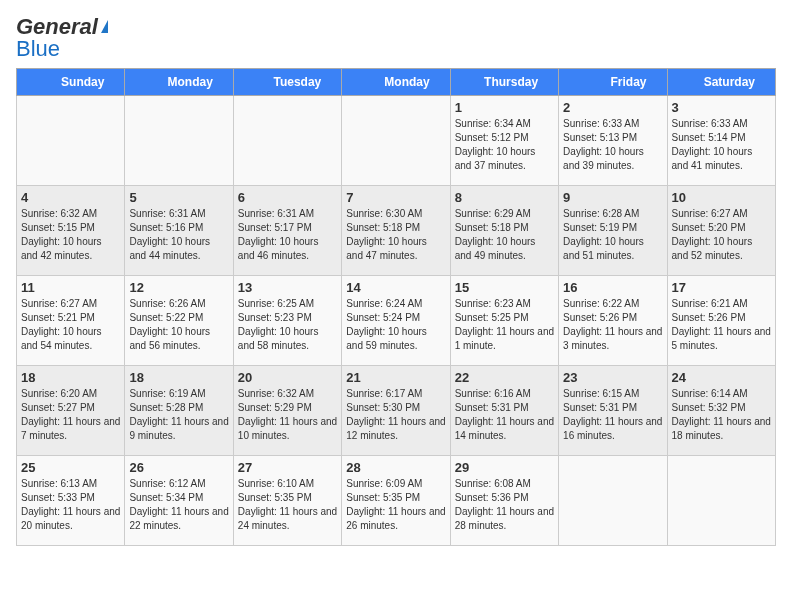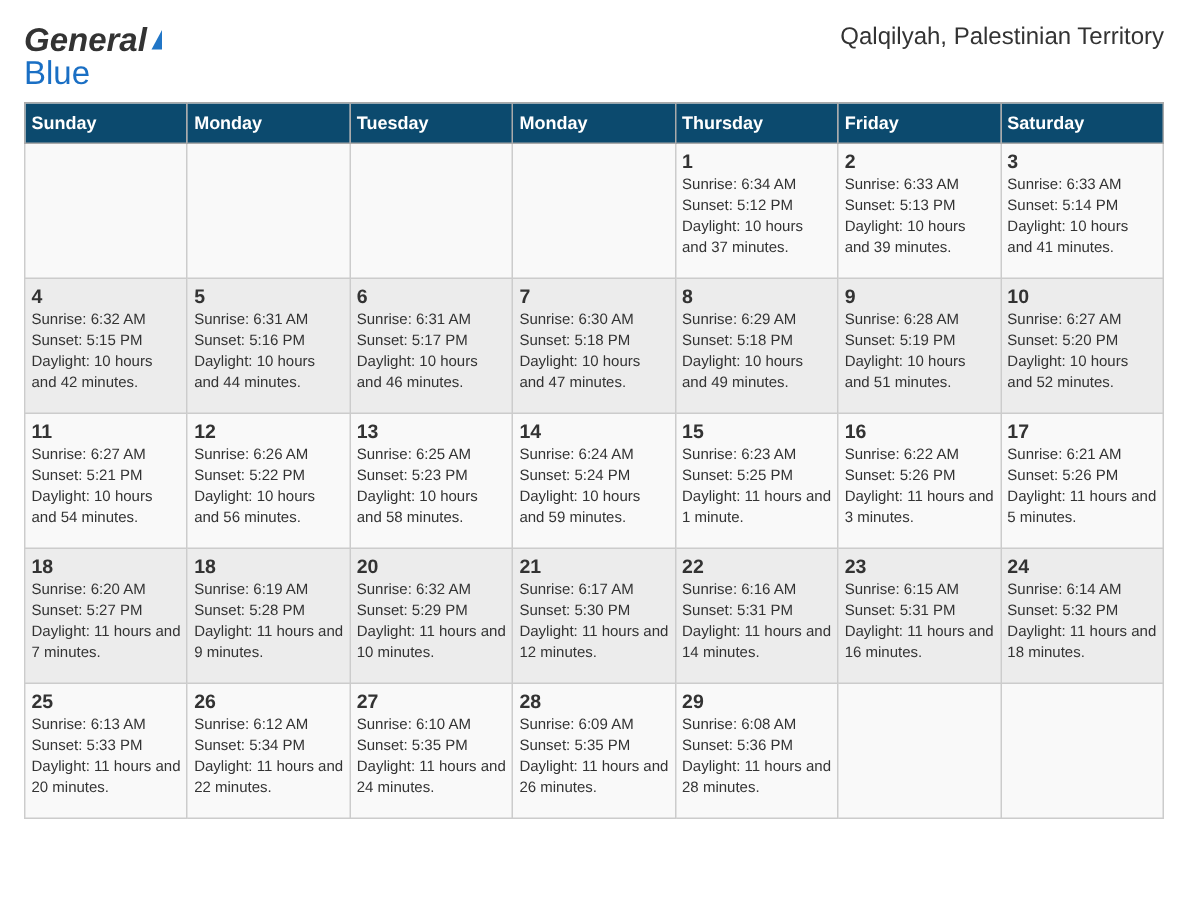--- a/index.html
+++ b/index.html
@@ -44,26 +44,26 @@
     .location-title {
       font-size: 16px;
       color: #333;
     }
     .calendar-table {
       width: 100%;
       border-collapse: collapse;
       table-layout: fixed;
     }
     .calendar-table thead th {
-      background-color: #0c4a6e;
+      background-color: #3b82f6;
       color: #fff;
       font-size: 12px;
       font-weight: bold;
-      padding: 6px 4px;
-      text-align: left;
+      padding: 6px 20px;
+      text-align: right;
       border: 1px solid #aaa;
     }
     .calendar-table tbody td {
       vertical-align: top;
       border: 1px solid #ccc;
       padding: 4px 4px;
       font-size: 10.5px;
       color: #333;
       height: 90px;
     }
@@ -89,21 +89,20 @@
 
 <div class="header-area">
   <div class="logo">
     <div style="display:flex;align-items:center;font-style:italic;">
       <span class="logo-general">General</span>
       <span style="display:inline-block;width:0;height:0;border-left:7px solid transparent;border-right:0px solid transparent;border-bottom:13px solid #2176c7;margin-left:3px;margin-bottom:2px;"></span>
     </div>
     <span class="logo-blue">Blue</span>
   </div>
   <div class="title-area">
-    <div class="location-title">Qalqilyah, Palestinian Territory</div>
   </div>
 </div>
 
 <table class="calendar-table">
   <thead>
     <tr id="weekday-header">
     <th>Sunday</th>
         <th>Monday</th>
         <th>Tuesday</th>
         <th>Monday</th>

